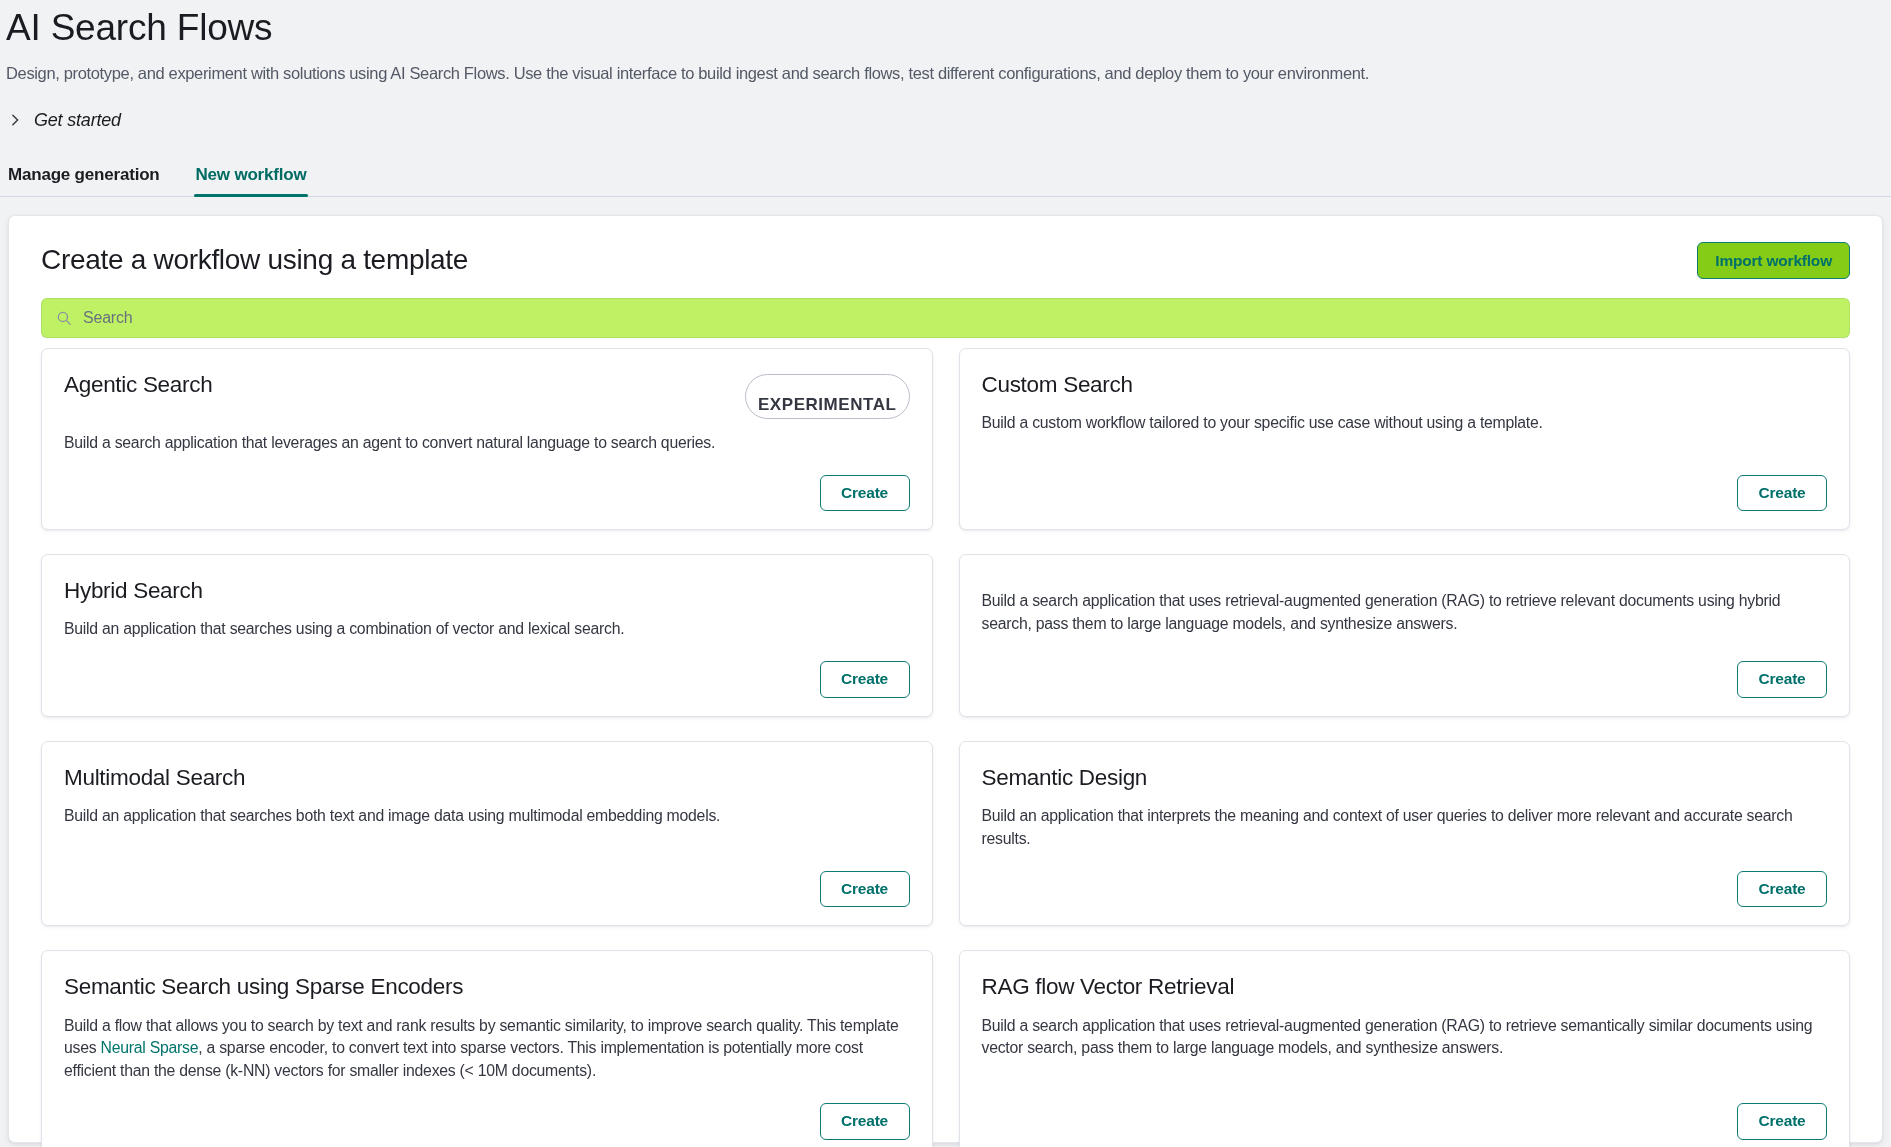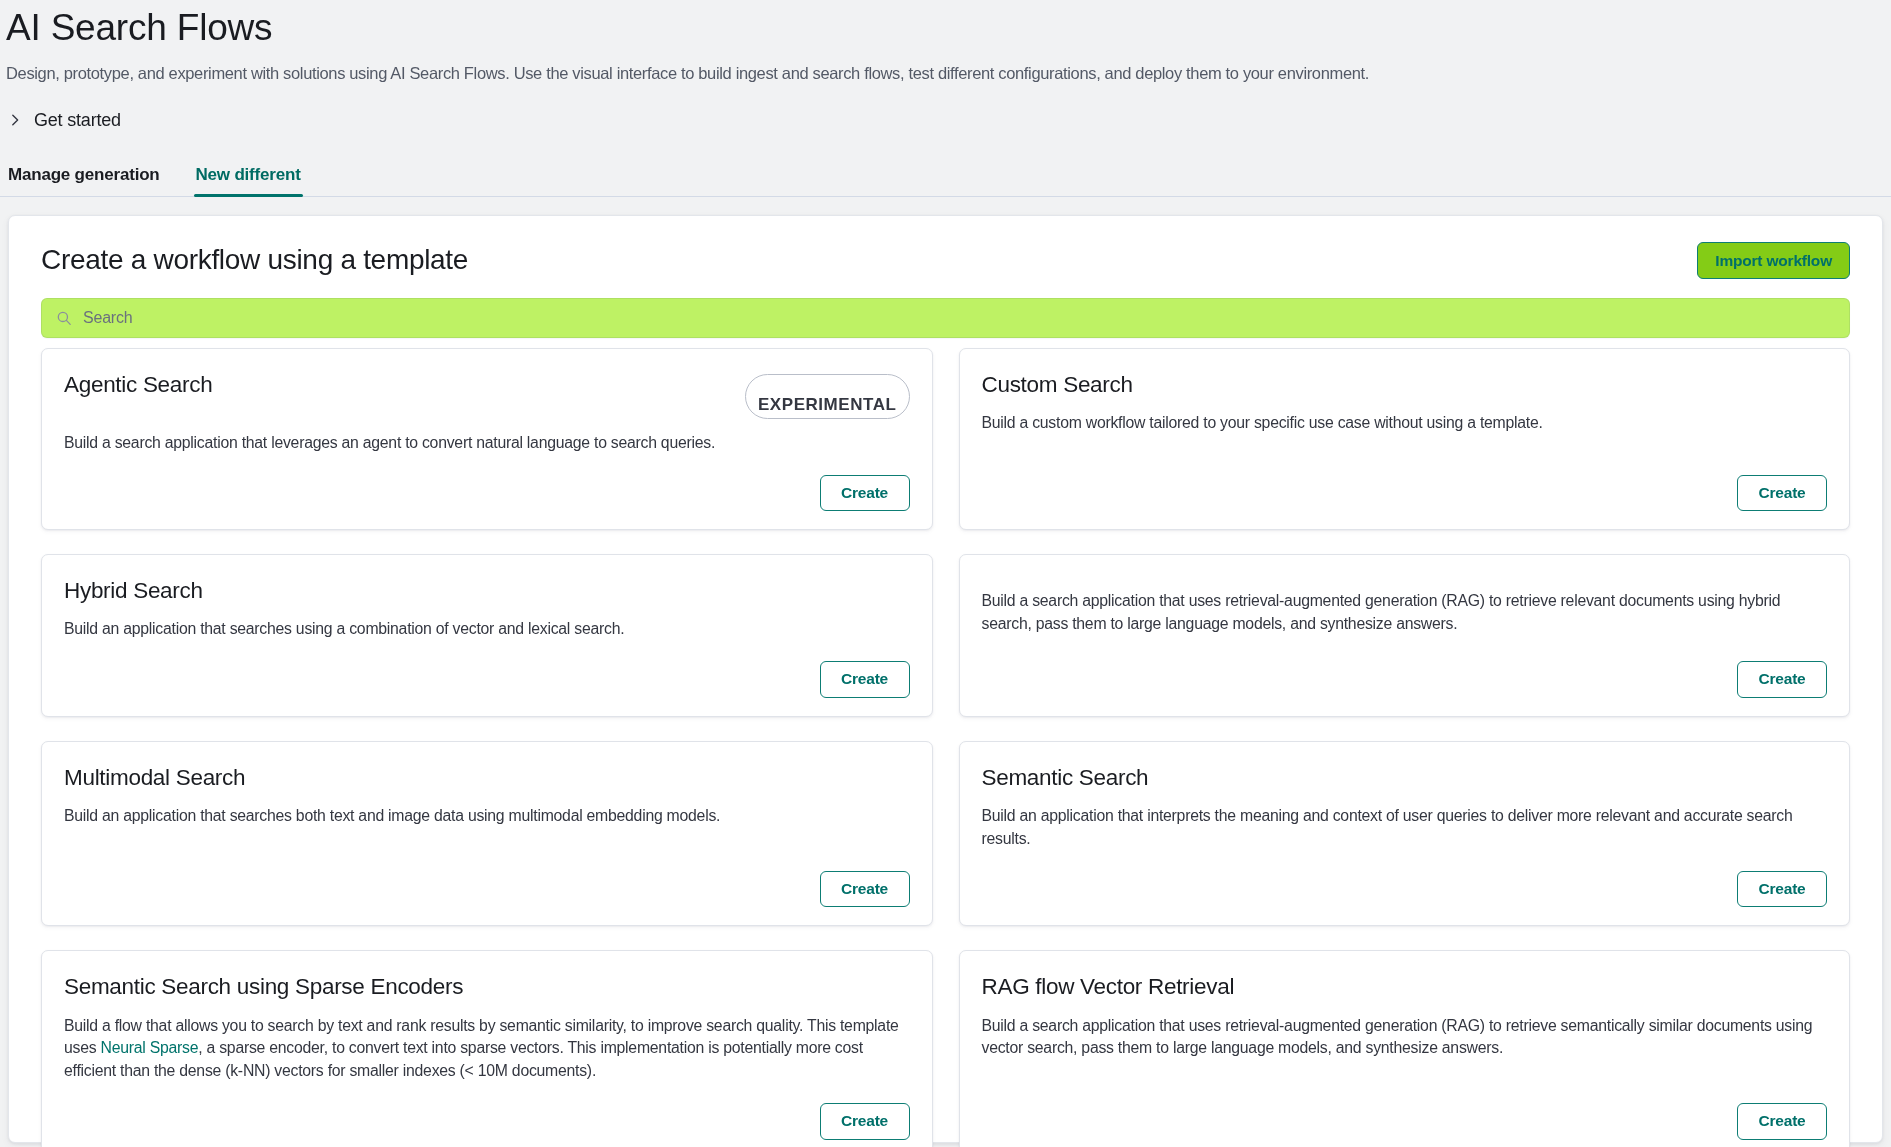--- a/index.html
+++ b/index.html
@@ -41,20 +41,21 @@
 
   
   .getstarted {
     display: flex;
     align-items: center;
     gap: 12px;
     margin-top: 25px;
     padding-left: 8px;
     cursor: pointer;
     width: max-content;
+    font-style: italic;
   }
   .chev {
     width: 14px; height: 14px;
     display: block;
     flex: none;
   }
   .getstarted-label {
     font-size: 18px;
     color: #1a1c21;
     letter-spacing: -0.2px;
@@ -259,21 +260,21 @@
     <span class="chev">
       <svg viewBox="0 0 16 16" width="14" height="14" aria-hidden="true">
         <path d="M5.5 2.5 L11 8 L5.5 13.5" fill="none" stroke="#343741" stroke-width="1.6" stroke-linecap="round" stroke-linejoin="round"></path>
       </svg>
     </span>
     <span class="getstarted-label">Get started</span>
   </div>
 
   <div class="tabs">
     <div class="tab">Manage generation</div>
-    <div class="tab active">New different</div>
+    <div class="tab active">New workflow</div>
   </div>
 
   <div class="panel">
 
     <div class="panel-head">
       <div class="panel-title">Create a workflow using a template</div>
       <button class="btn-outline">Import workflow</button>
     </div>
 
     <div class="searchbar">
@@ -341,21 +342,21 @@
         <div class="card-desc">
           <span>Build an application that searches both text and image data using multimodal embedding models.</span>
         </div>
         <div class="card-actions">
           <button class="btn-create">Create</button>
         </div>
       </div>
 
       <div class="card">
         <div class="card-top">
-          <div class="card-title">Semantic Search</div>
+          <div class="card-title">Semantic Design</div>
         </div>
         <div class="card-desc">
           <span>Build an application that interprets the meaning and context of user queries to deliver more relevant and accurate search results.</span>
         </div>
         <div class="card-actions">
           <button class="btn-create">Create</button>
         </div>
       </div>
 
       <div class="card">

